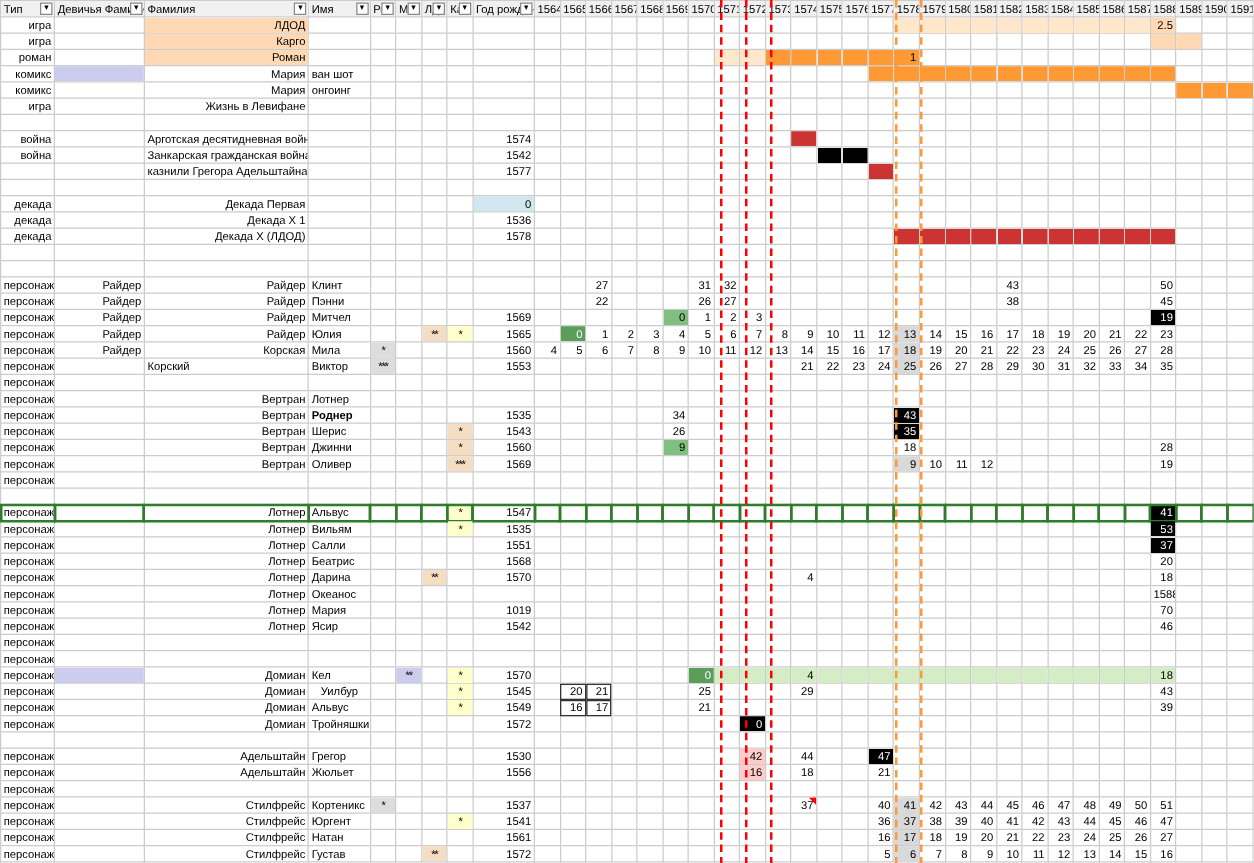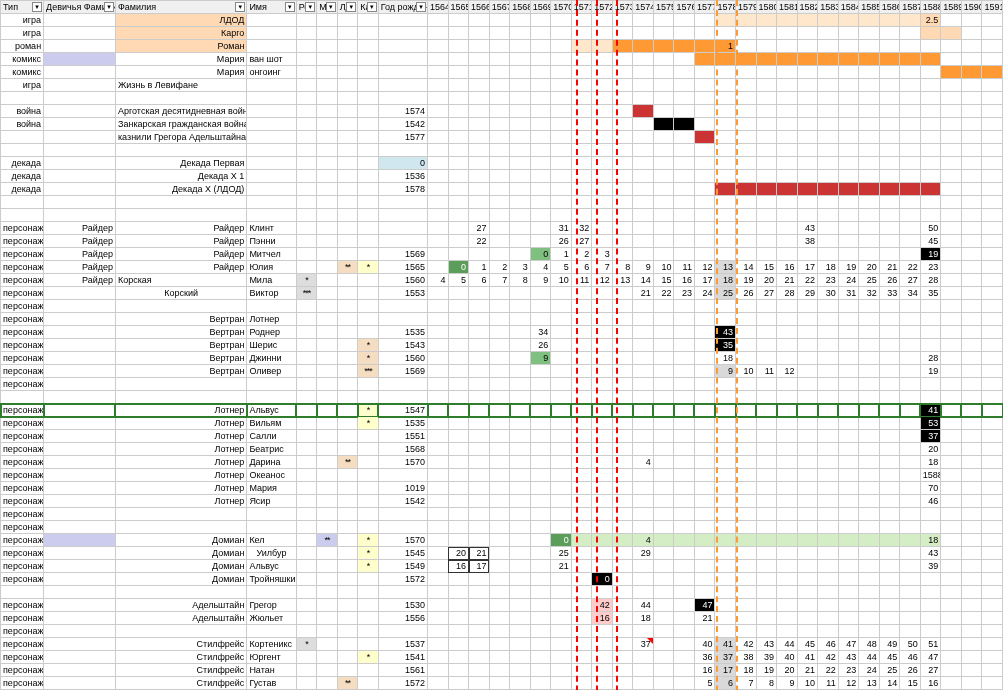--- a/index.html
+++ b/index.html
@@ -321,21 +321,21 @@
           <td></td>
           <td></td>
           <td></td>
           <td class="bg-orange"></td>
           <td class="bg-orange"></td>
           <td class="bg-orange"></td>
         </tr>
         <tr>
           <td class=" " style="text-align: right;">игра</td>
           <td class=" " style="text-align: right;"></td>
-          <td class=" " style="text-align: left;">Жизнь в Левифане</td>
+          <td class=" " style="text-align: right;">Жизнь в Левифане</td>
           <td class=" hl" style="text-align: left;"></td>
           <td class=" dots " style="text-align: center;"></td>
           <td class=" dots " style="text-align: center;"></td>
           <td class=" dots " style="text-align: center;"></td>
           <td class=" dots " style="text-align: center;"></td>
           <td class=" "></td>
           <td></td>
           <td></td>
           <td></td>
           <td></td>
@@ -906,21 +906,21 @@
           <td>21</td>
           <td>22</td>
           <td>23</td>
           <td></td>
           <td></td>
           <td></td>
         </tr>
         <tr>
           <td class=" " style="text-align: right;">персонаж</td>
           <td class=" " style="text-align: right;">Райдер</td>
-          <td class=" " style="text-align: left; margin-top: 31px;">Корская</td>
+          <td class=" " style="text-align: right; margin-top: 31px;">Корская</td>
           <td class=" hl" style="text-align: left;">Мила</td>
           <td class="bg-grey dots " style="text-align: center;">*</td>
           <td class=" dots " style="text-align: center;"></td>
           <td class=" dots " style="text-align: center;"></td>
           <td class=" dots " style="text-align: center;"></td>
           <td class=" ">1560</td>
           <td>4</td>
           <td>5</td>
           <td>6</td>
           <td>7</td>
@@ -945,21 +945,21 @@
           <td>26</td>
           <td>27</td>
           <td>28</td>
           <td></td>
           <td></td>
           <td></td>
         </tr>
         <tr>
           <td class=" " style="text-align: right;">персонаж</td>
           <td class=" " style="text-align: right;"></td>
-          <td class=" " style="text-align: center;">Корский</td>
+          <td class=" " style="text-align: left;">Корский</td>
           <td class=" hl" style="text-align: left;">Виктор</td>
           <td class="bg-grey dots " style="text-align: center;">***</td>
           <td class=" dots " style="text-align: center;"></td>
           <td class=" dots " style="text-align: center;"></td>
           <td class=" dots " style="text-align: center;"></td>
           <td class=" ">1553</td>
           <td></td>
           <td></td>
           <td></td>
           <td></td>
@@ -1063,21 +1063,21 @@
           <td></td>
           <td></td>
           <td></td>
           <td></td>
           <td></td>
         </tr>
         <tr>
           <td class=" " style="text-align: right;">персонаж</td>
           <td class=" " style="text-align: right;"></td>
           <td class=" " style="text-align: right;">Вертран</td>
-          <td class=" hl" style="text-align: left;">Роднер</td>
+          <td class=" hl" style="text-align: left; font-weight: bold;">Роднер</td>
           <td class=" dots " style="text-align: center;"></td>
           <td class=" dots " style="text-align: center;"></td>
           <td class=" dots " style="text-align: center;"></td>
           <td class=" dots " style="text-align: center;"></td>
           <td class=" ">1535</td>
           <td></td>
           <td></td>
           <td></td>
           <td></td>
           <td></td>

